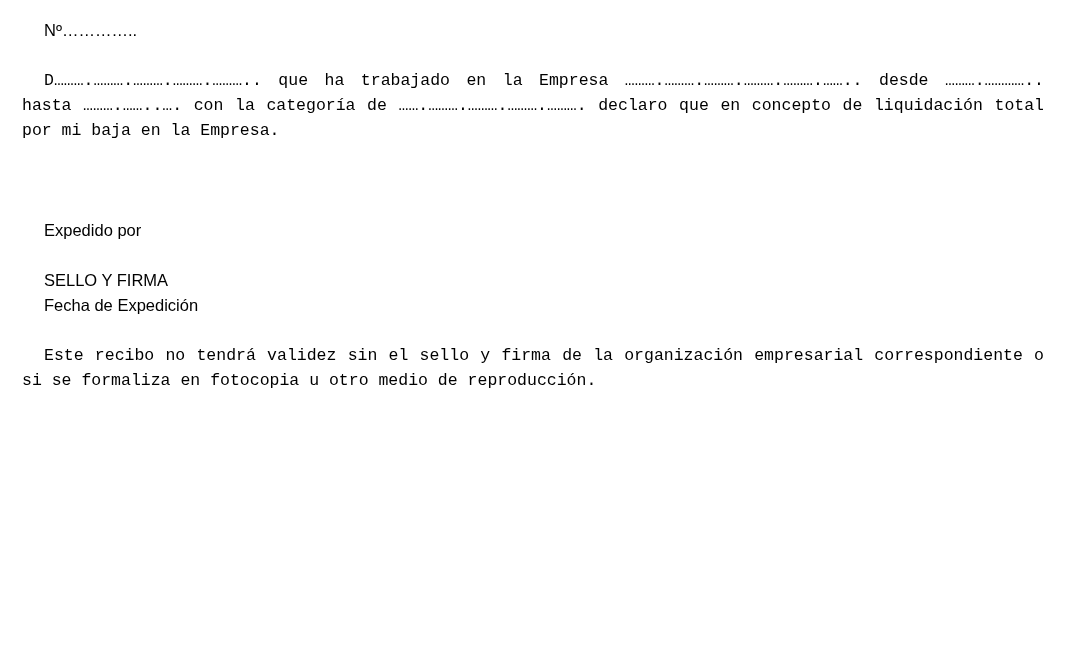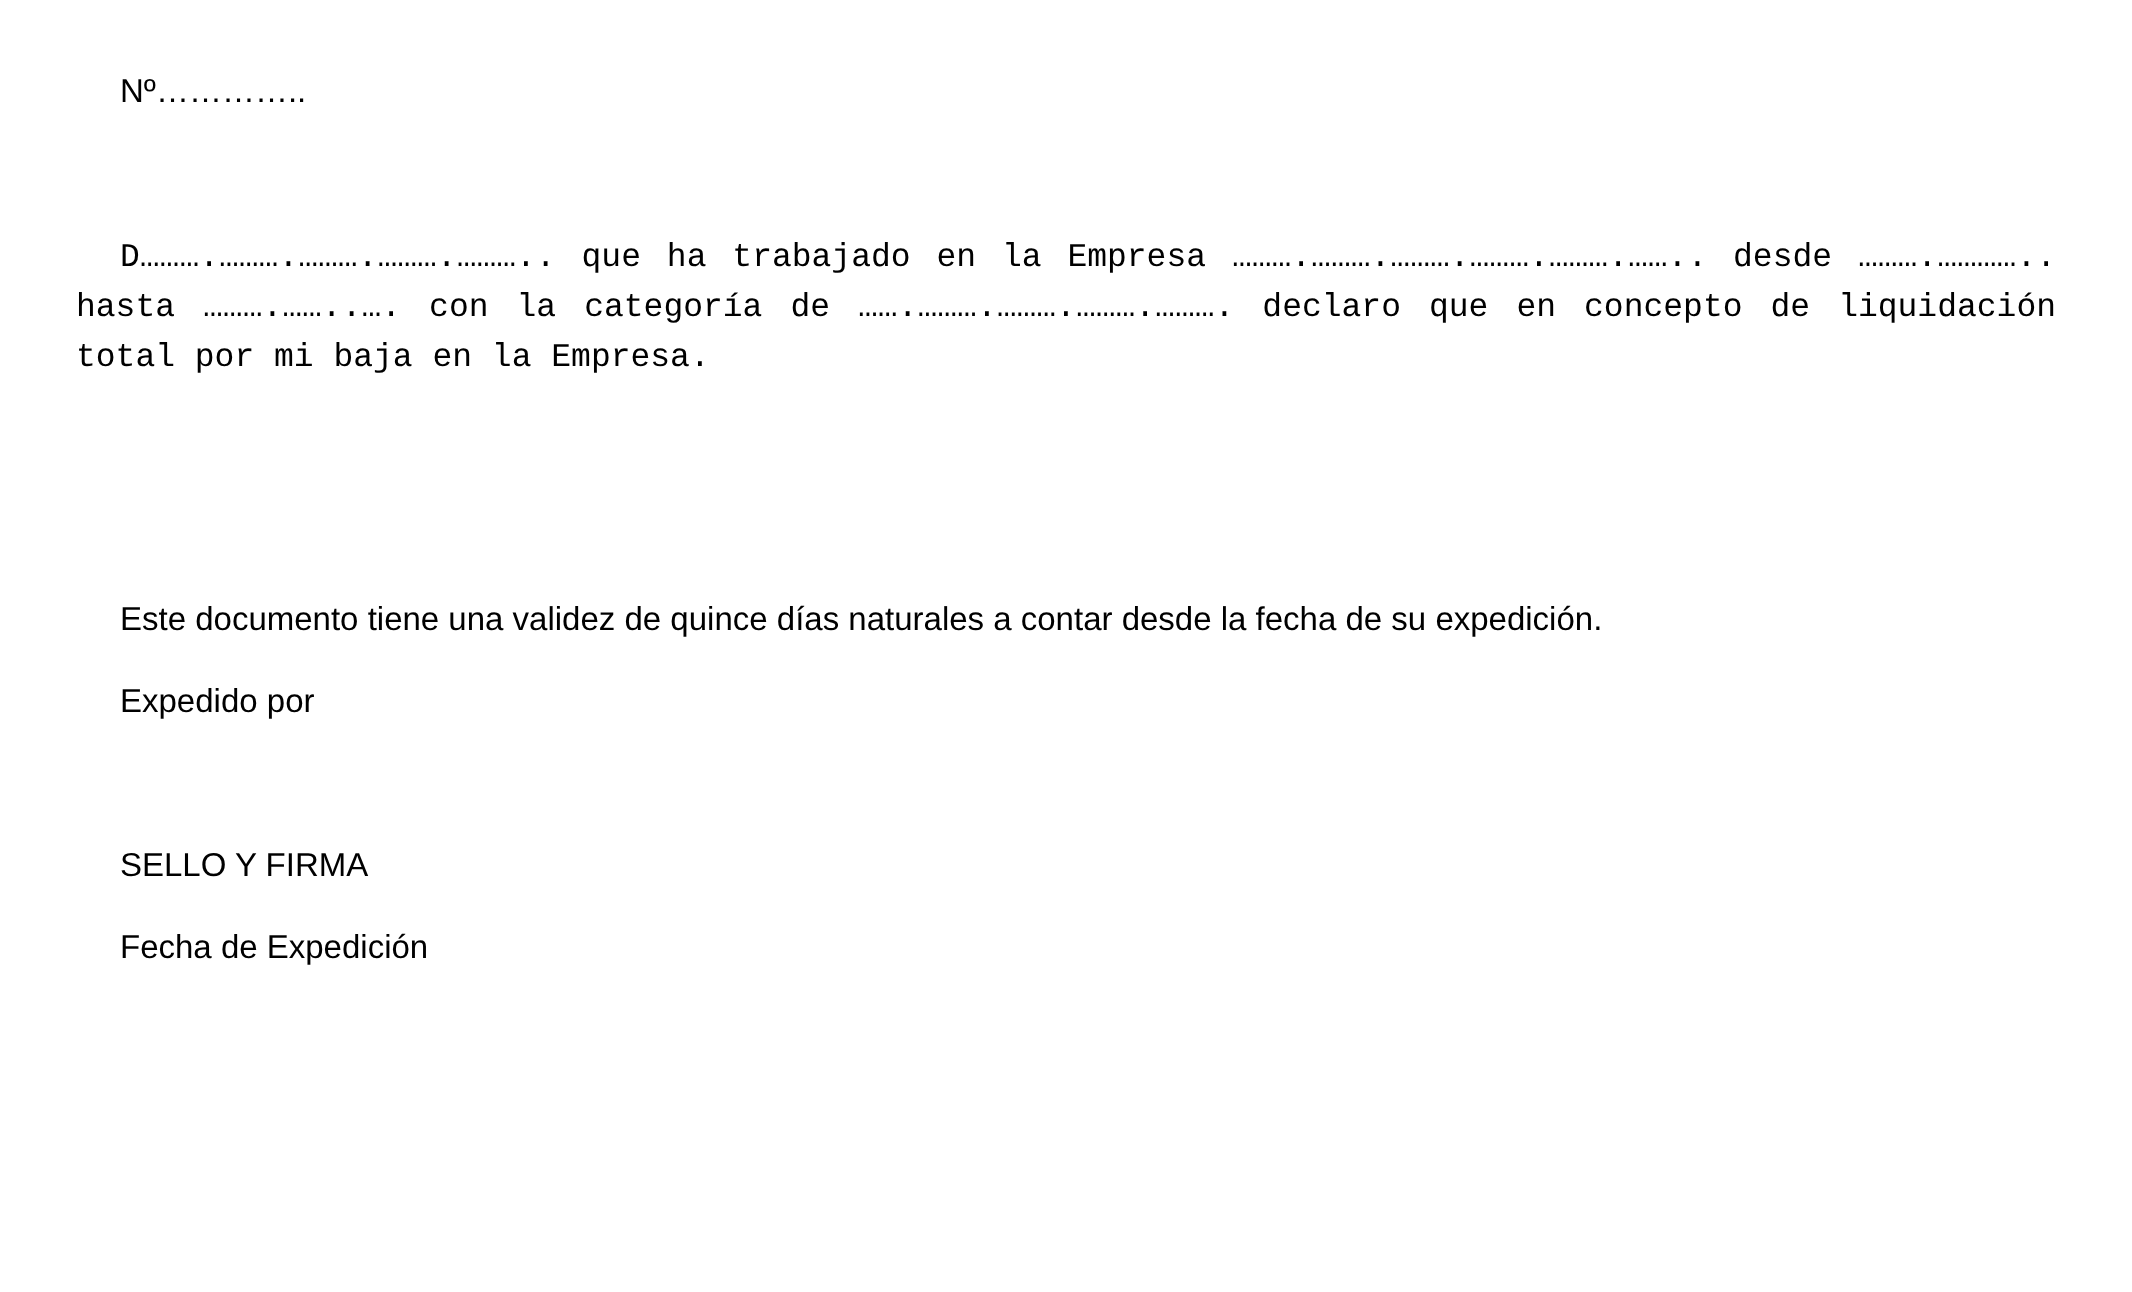--- a/index.html
+++ b/index.html
@@ -30,21 +30,21 @@
   }
   .indent {
     text-indent: 22px;
   }
   .block {
     text-align: justify;
     text-justify: inter-word;
     font-family: Liberation Mono, monospace;
   }
   .spacer-sm { height: 25px; }
-  p { margin: 16px; }
+  p { margin: 0; }
 </style>
 </head>
 <body>
 
 <div class="page">
   <div class="doc">
 
     <p class="line indent">Nº…………..</p>
 
     <div class="spacer-sm"></div>
@@ -52,25 +52,25 @@
     <p class="block indent">D……….……….……….……….……….. que ha trabajado en la Empresa ……….……….……….……….……….…….. desde ……….………….. hasta ……….……..…. con la categoría de …….……….……….……….………. declaro que en concepto de liquidación total por mi baja en la Empresa.</p>
 
     <div class="spacer-sm"></div>
 
 
     <div class="spacer-sm"></div>
 
 
     <div class="spacer-sm"></div>
 
-    <p class="line indent">Este documento tiene una validez de quince días naturales a contar desde la fecha de su expedición.</p>
     <p class="line indent">Expedido por</p>
 
     <div class="spacer-sm"></div>
 
     <p class="line indent">SELLO Y FIRMA</p>
     <p class="line indent">Fecha de Expedición</p>
 
     <div class="spacer-sm"></div>
 
+    <p class="block indent">Este recibo no tendrá validez sin el sello y firma de la organización empresarial correspondiente o si se formaliza en fotocopia u otro medio de reproducción.</p>
 
   </div>
 </div>
 
 </body></html>

